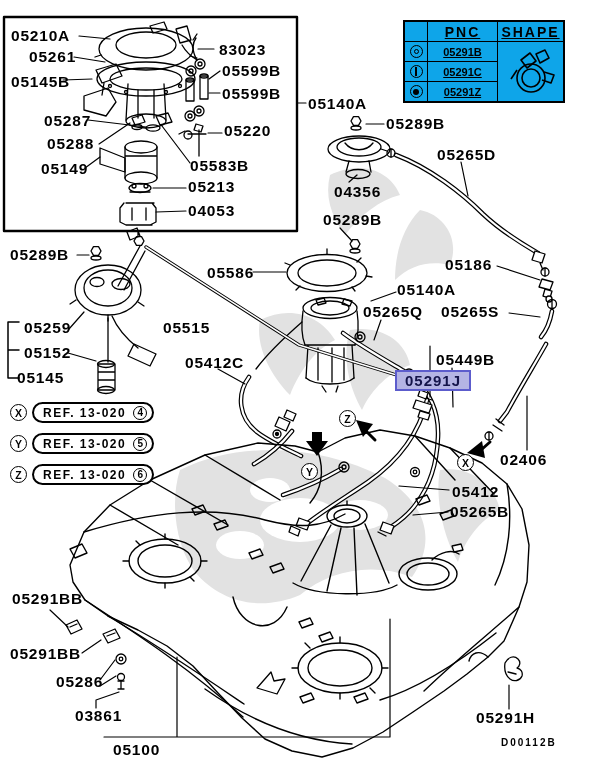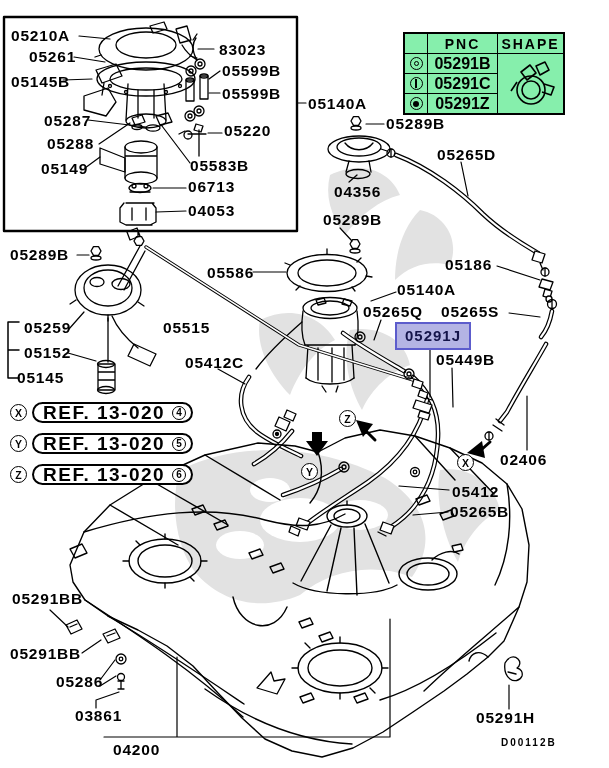--- a/index.html
+++ b/index.html
@@ -3,42 +3,42 @@
 <meta charset="utf-8">
 <style>
   html,body{margin:0;padding:0;background:#fff;}
   body{width:609px;height:768px;position:relative;overflow:hidden;
        font-family:"Liberation Sans",sans-serif;}
   .stage{position:absolute;left:0;top:0;width:609px;height:768px;}
   svg.art{position:absolute;left:0;top:0;}
   .lbl{position:absolute;font-weight:bold;font-size:15.5px;letter-spacing:.8px;
        color:#000;white-space:nowrap;line-height:1.05;}
   .lbl.hl{background:var(--hl-fill,#b4b4e4);border:2px solid var(--hl-border,#5c5ccc);
-       color:#14144a;height:28px;width:76px;box-sizing:border-box;display:flex;
-       align-items:center;justify-content:center;font-size:15px;letter-spacing:1px;}
+       color:#14144a;height:21px;width:76px;box-sizing:border-box;display:flex;
+       align-items:center;justify-content:center;font-size:15px;letter-spacing:1px;margin-top:48px;}
   .code{position:absolute;font-weight:bold;font-size:10px;letter-spacing:2px;color:#000;}
   .circle-marker{position:absolute;width:15px;height:15px;border:1.7px solid #000;
        border-radius:50%;background:#fff;display:flex;align-items:center;
        justify-content:center;font-size:10.5px;font-weight:bold;color:#000;}
   .ref-row{position:absolute;display:flex;align-items:center;gap:5px;}
   .ref-letter{width:15px;height:15px;border:1.7px solid #000;border-radius:50%;
        background:#fff;display:flex;align-items:center;justify-content:center;
        font-size:10.5px;font-weight:bold;}
   .ref-box{border:2px solid #000;border-radius:11px;height:21px;box-sizing:border-box;
        display:flex;align-items:center;padding:0 5px 0 9px;gap:7px;background:#fff;}
-  .ref-text{font-size:19px;font-weight:bold;letter-spacing:1.5px;}
+  .ref-text{font-size:12px;font-weight:bold;letter-spacing:1.5px;}
   .ref-num{width:14px;height:14px;box-sizing:border-box;border:1.6px solid #000;
        border-radius:50%;font-size:10px;font-weight:bold;display:flex;
        align-items:center;justify-content:center;}
-  .pnc-table{position:absolute;left:403px;top:32px;border:2.2px solid #000;
+  .pnc-table{position:absolute;left:403px;top:20px;border:2.2px solid #000;
        display:grid;grid-template-columns:23px 70px 65px;
-       grid-template-rows:20px 20px 20px 19px;background:#86efac;}
+       grid-template-rows:20px 20px 20px 19px;background:#0ea5e9;text-decoration:underline;}
   .cell{border-right:1.6px solid #000;border-bottom:1.6px solid #000;
        display:flex;align-items:center;justify-content:center;
-       font-weight:bold;font-size:16px;color:#000;}
+       font-weight:bold;font-size:11px;color:#000;}
   .cell.last-col{border-right:none;}
   .cell.last-row{border-bottom:none;}
   .cell.hdr{letter-spacing:2px;font-size:14px;}
   .shape-cell{grid-column:3;grid-row:2/5;border-right:none;border-bottom:none;
        display:flex;align-items:center;justify-content:center;}
   .sym{width:13px;height:13px;box-sizing:border-box;border:1.8px solid #000;
        border-radius:50%;display:flex;align-items:center;justify-content:center;}
   .sym-ring{width:5px;height:5px;box-sizing:border-box;border:1.5px solid #000;border-radius:50%;}
   .sym-bar{width:2px;height:9px;background:#000;}
   .sym-dot{width:6px;height:6px;background:#000;border-radius:50%;}
@@ -349,21 +349,21 @@
 <div class="lbl" style="left:29px;top:49px">05261</div>
 <div class="lbl" style="left:11px;top:74px">05145B</div>
 <div class="lbl" style="left:44px;top:113px">05287</div>
 <div class="lbl" style="left:47px;top:136px">05288</div>
 <div class="lbl" style="left:41px;top:161px">05149</div>
 <div class="lbl" style="left:219px;top:42px">83023</div>
 <div class="lbl" style="left:222px;top:63px">05599B</div>
 <div class="lbl" style="left:222px;top:86px">05599B</div>
 <div class="lbl" style="left:224px;top:123px">05220</div>
 <div class="lbl" style="left:190px;top:158px">05583B</div>
-<div class="lbl" style="left:188px;top:179px">06713</div>
+<div class="lbl" style="left:188px;top:179px">05213</div>
 <div class="lbl" style="left:188px;top:203px">04053</div>
 
 <div class="lbl" style="left:308px;top:96px">05140A</div>
 <div class="lbl" style="left:386px;top:116px">05289B</div>
 <div class="lbl" style="left:437px;top:147px">05265D</div>
 <div class="lbl" style="left:334px;top:184px">04356</div>
 <div class="lbl" style="left:323px;top:212px">05289B</div>
 <div class="lbl" style="left:10px;top:247px">05289B</div>
 <div class="lbl" style="left:207px;top:265px">05586</div>
 <div class="lbl" style="left:445px;top:257px">05186</div>
@@ -377,21 +377,21 @@
 <div class="lbl" style="left:24px;top:320px">05259</div>
 <div class="lbl" style="left:24px;top:345px">05152</div>
 <div class="lbl" style="left:17px;top:370px">05145</div>
 <div class="lbl" style="left:500px;top:452px">02406</div>
 <div class="lbl" style="left:452px;top:484px">05412</div>
 <div class="lbl" style="left:450px;top:504px">05265B</div>
 <div class="lbl" style="left:12px;top:591px">05291BB</div>
 <div class="lbl" style="left:10px;top:646px">05291BB</div>
 <div class="lbl" style="left:56px;top:674px">05286</div>
 <div class="lbl" style="left:75px;top:708px">03861</div>
-<div class="lbl" style="left:113px;top:742px">04200</div>
+<div class="lbl" style="left:113px;top:742px">05100</div>
 <div class="lbl" style="left:476px;top:710px">05291H</div>
 <div class="code" style="left:501px;top:737px">D00112B</div>
 
 <div class="pnc-table">
   <div class="cell"></div>
   <div class="cell hdr">PNC</div>
   <div class="cell hdr last-col">SHAPE</div>
 
   <div class="cell">
     <span class="sym">

